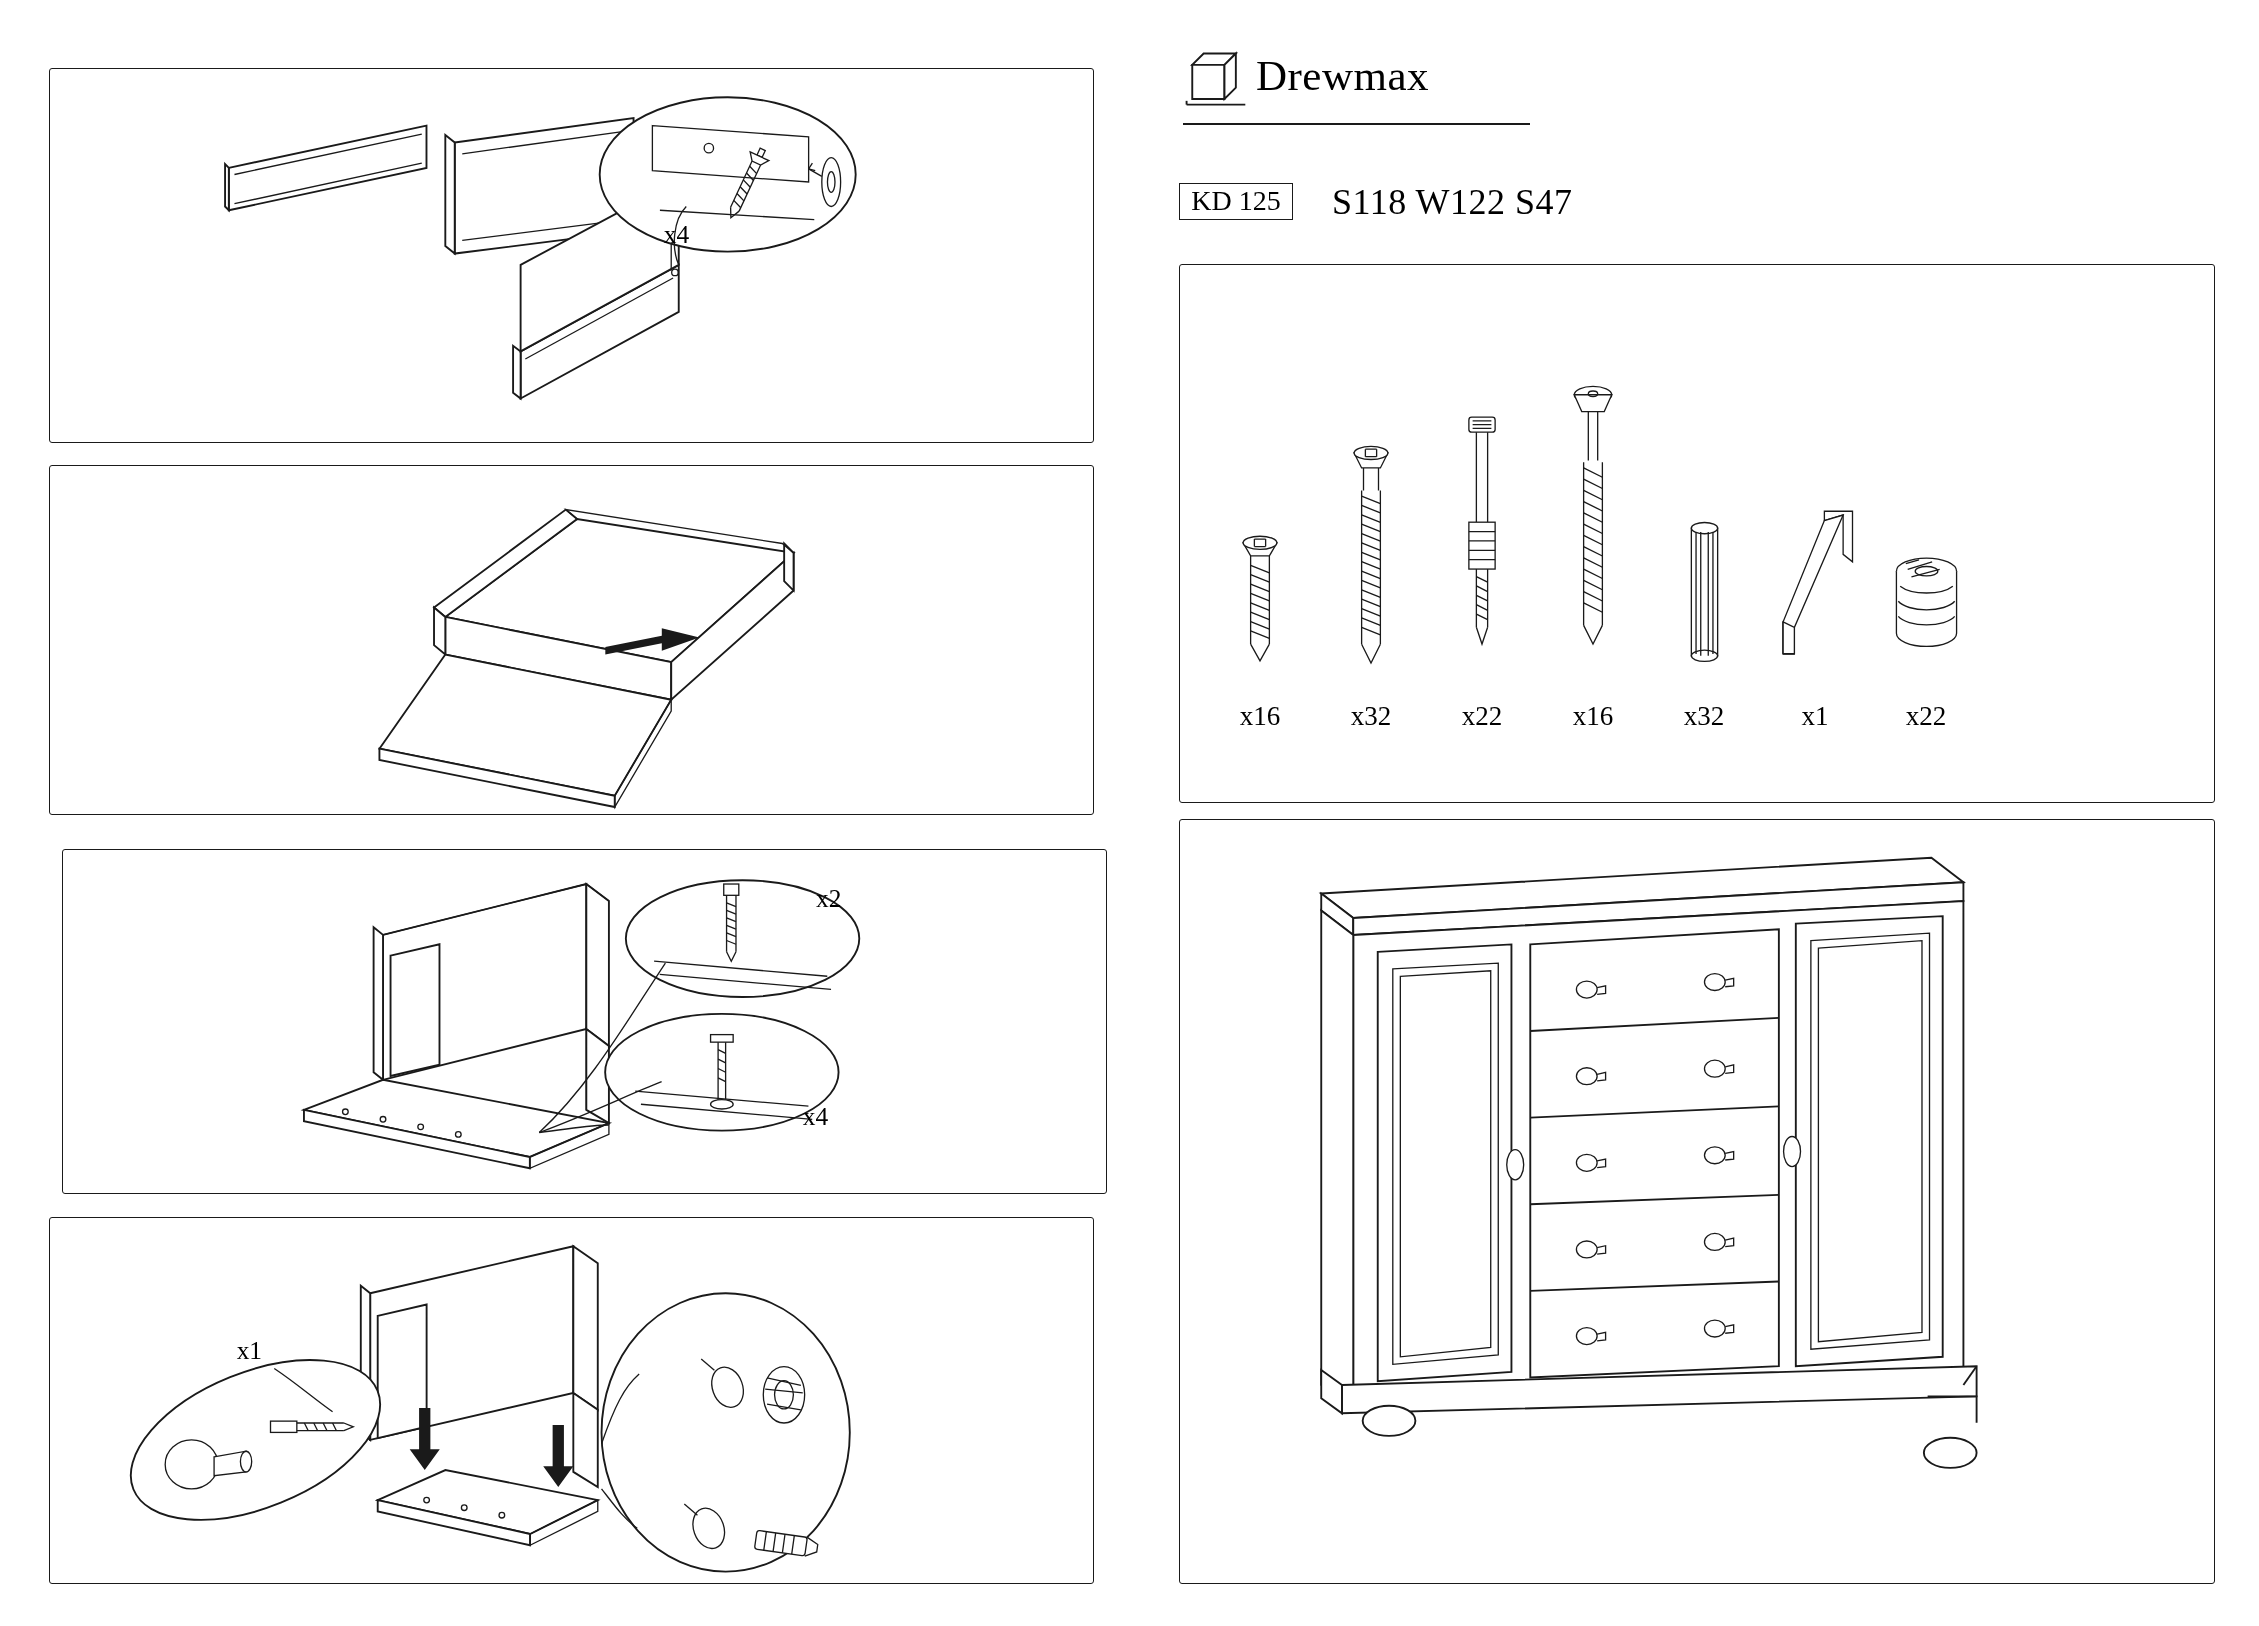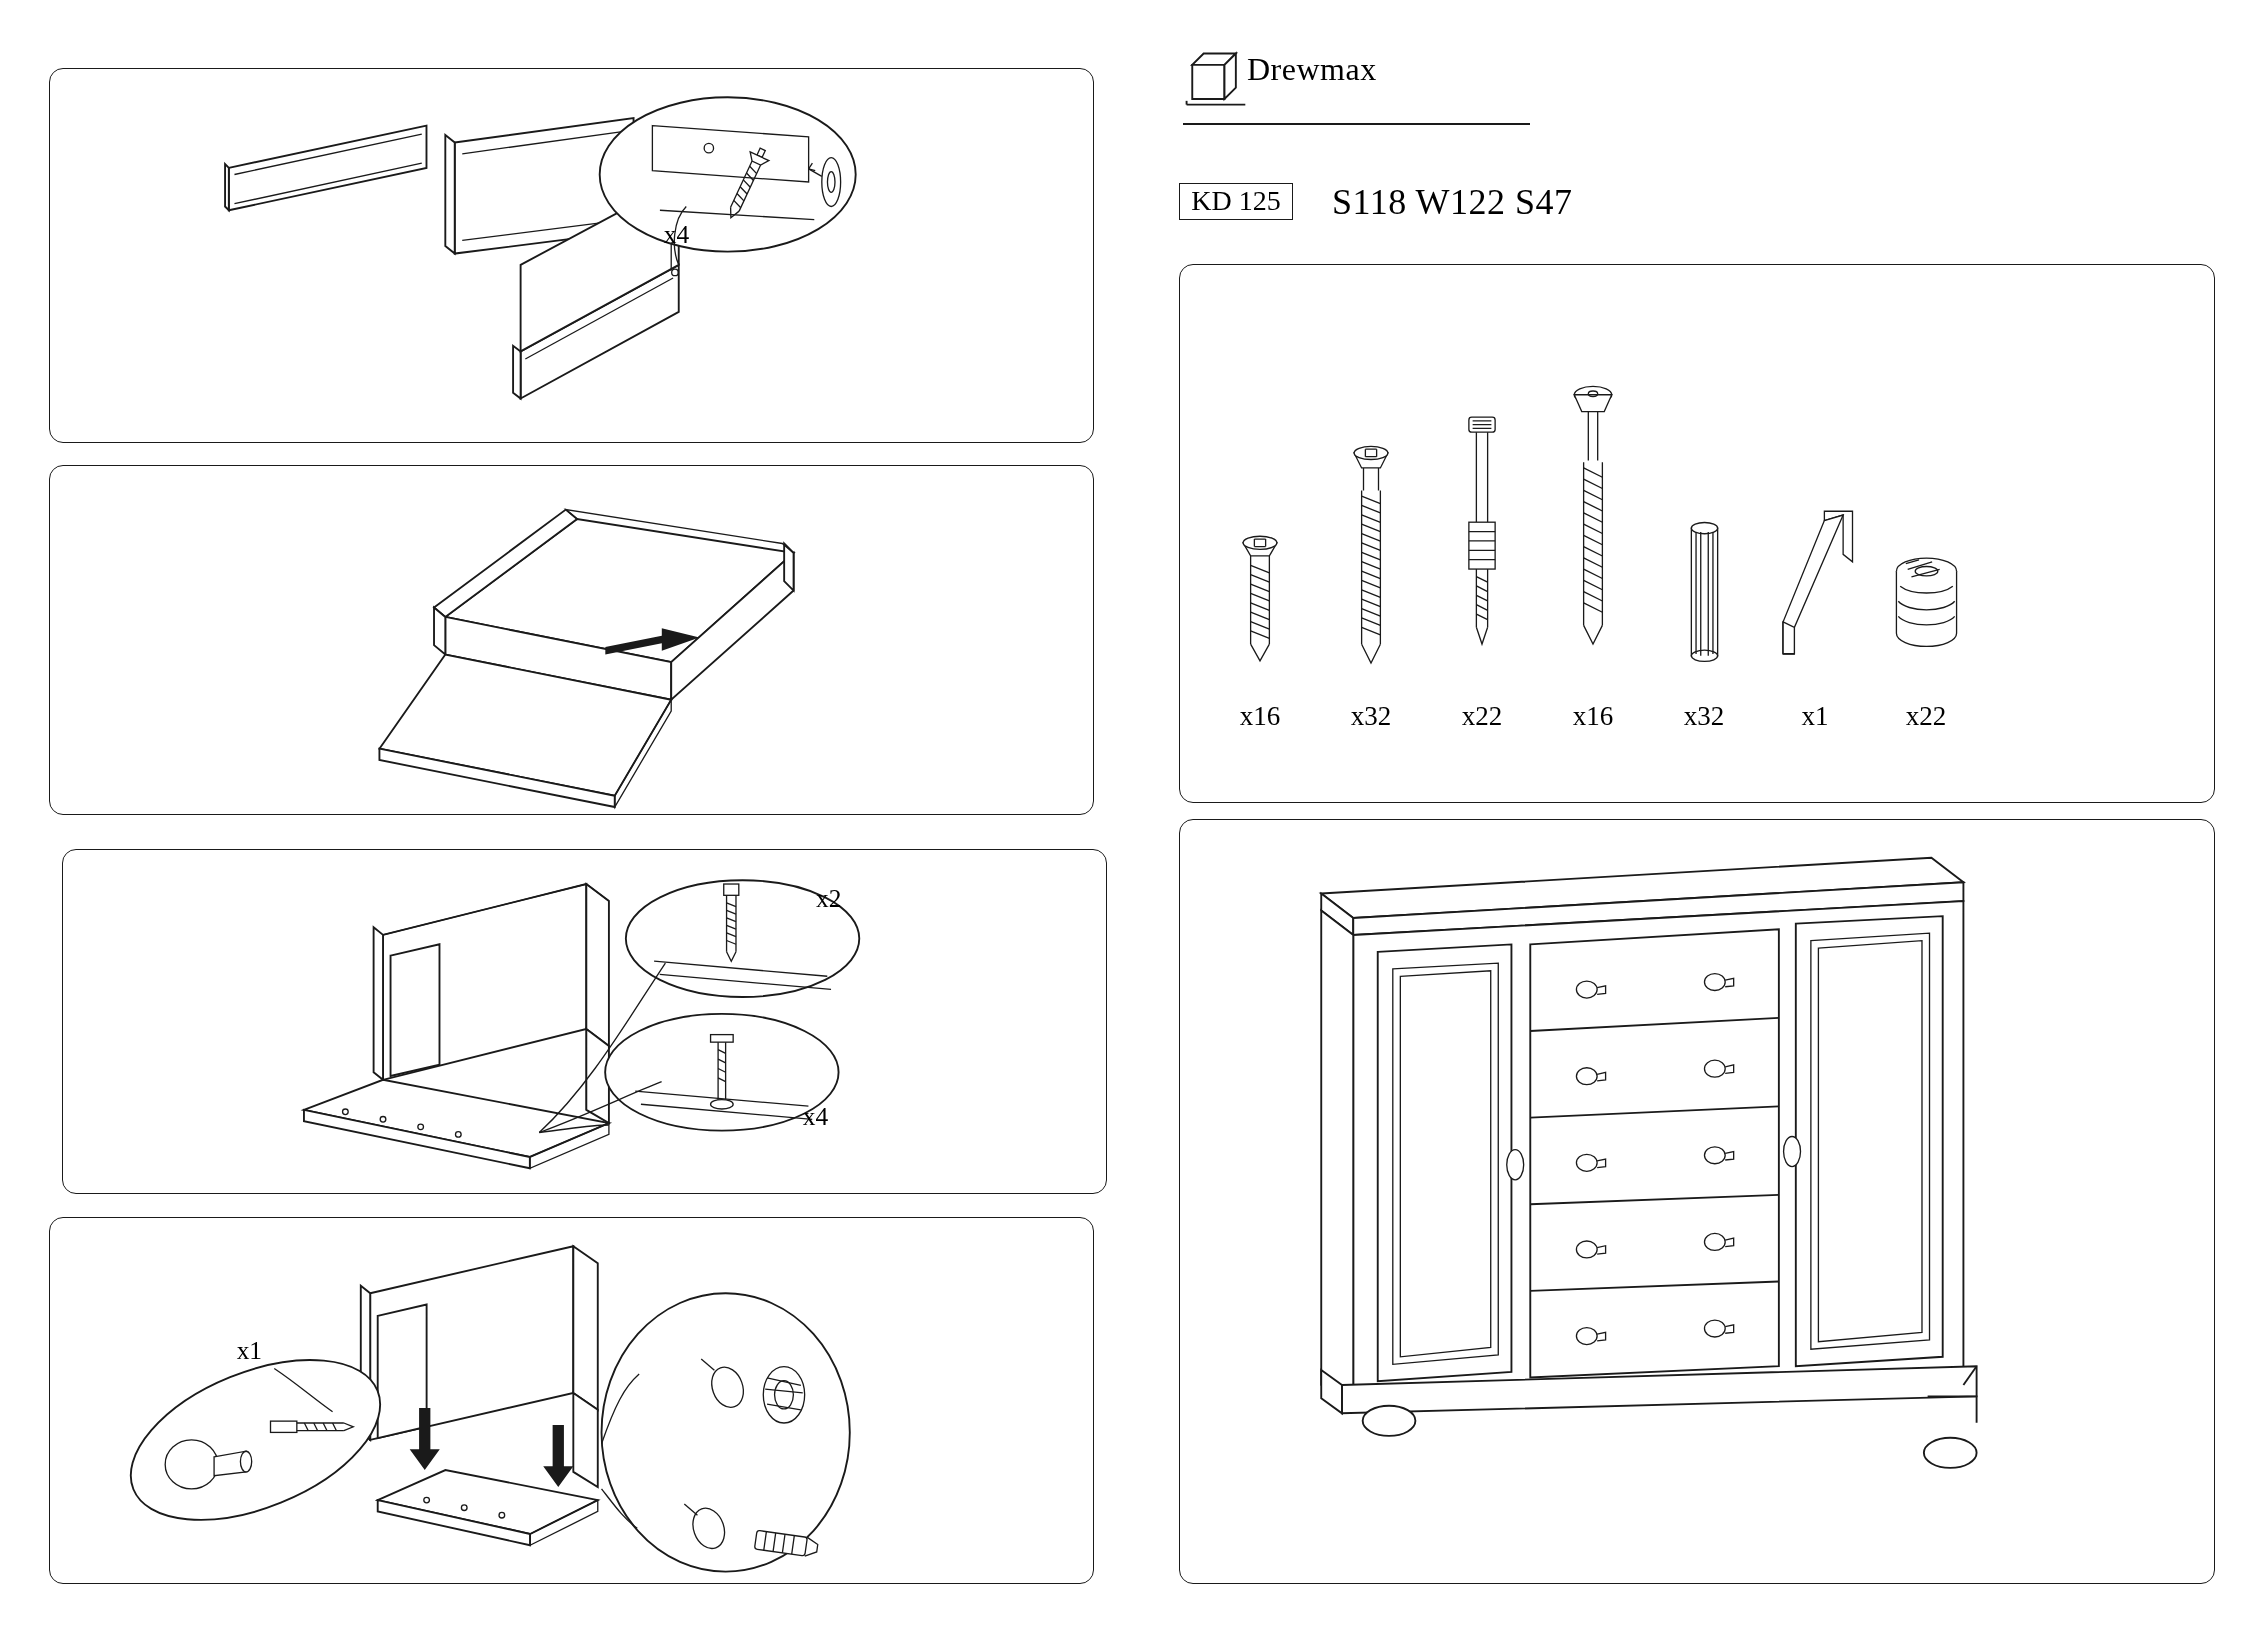--- a/index.html
+++ b/index.html
@@ -13,21 +13,21 @@
     position: relative;
     font-family: "Liberation Serif", serif;
     color: #000000;
     overflow: hidden;
   }
 
   
   .panel {
     position: absolute;
     border: 1.9px solid #1a1a1a;
-    border-radius: 14px;
+    border-radius: 3px;
     background: #ffffff;
     box-sizing: border-box;
   }
 
   
   #step-1 { left: 49px;  top: 68px;  width: 1045px; height: 375px; }
   #step-2 { left: 49px;  top: 465px; width: 1045px; height: 350px; }
   #step-3 { left: 62px;  top: 849px; width: 1045px; height: 345px; }
   #step-4 { left: 49px;  top: 1217px; width: 1045px; height: 367px; }
 
@@ -38,23 +38,23 @@
   
   #brand {
     position: absolute;
     left: 1179px;
     top: 38px;
     width: 377px;
     height: 104px;
   }
   #brand-name {
     position: absolute;
-    left: 68px;
+    left: 77px;
     top: 13px;
-    font-size: 32px;
+    font-size: 43px;
     font-family: "Liberation Serif", serif;
     letter-spacing: 0.5px;
     white-space: nowrap;
   }
   #brand-rule {
     position: absolute;
     left: 3.8px;
     top: 85px;
     width: 347px;
     height: 1.9px;

